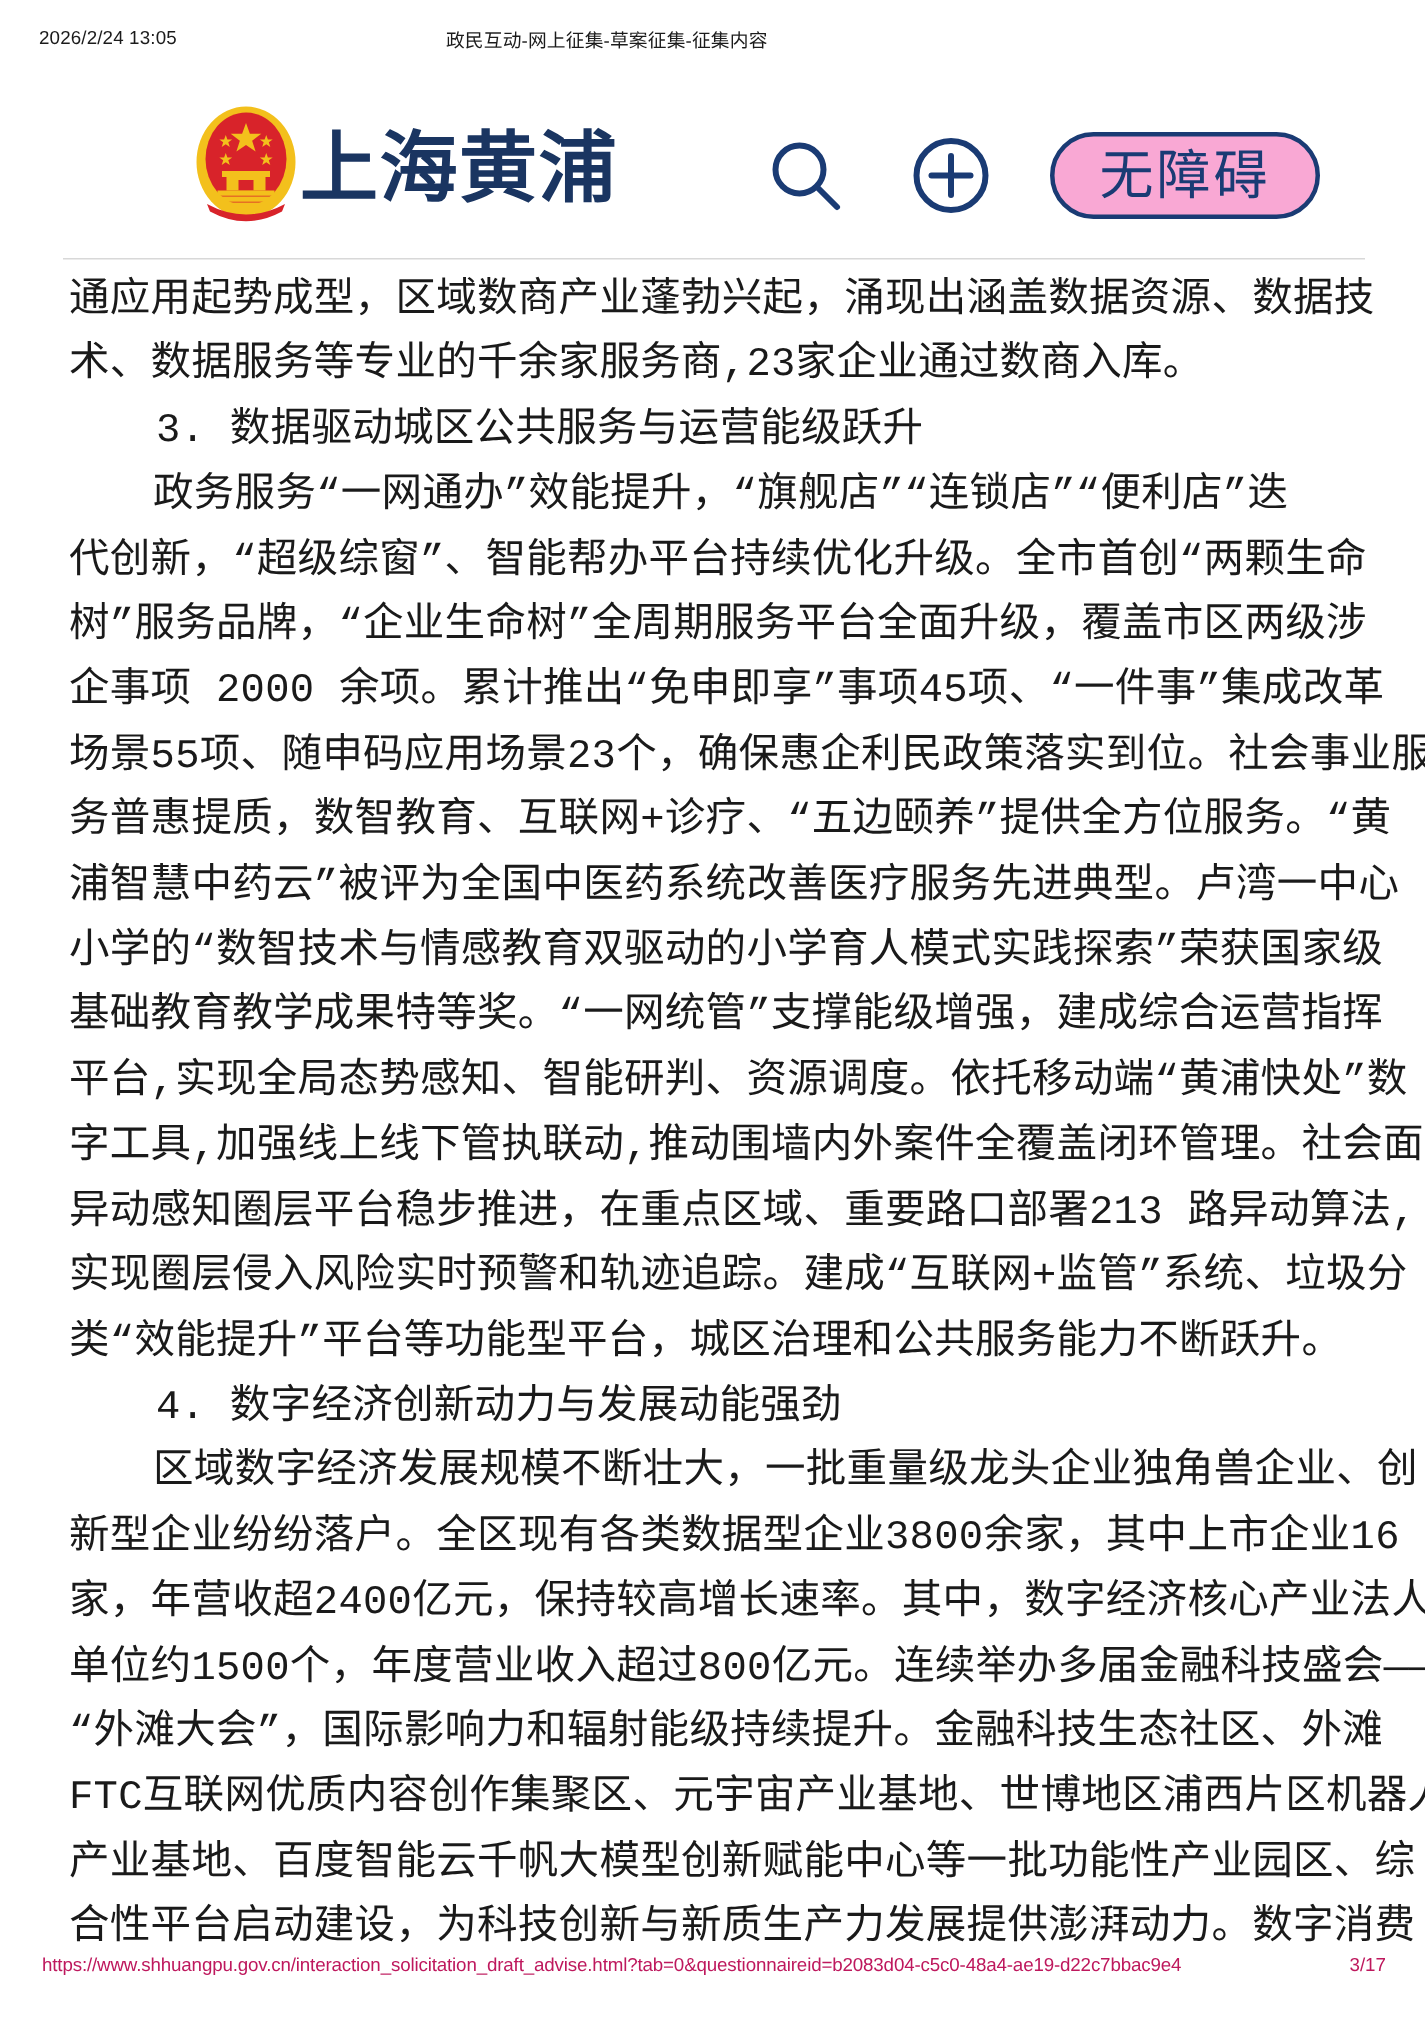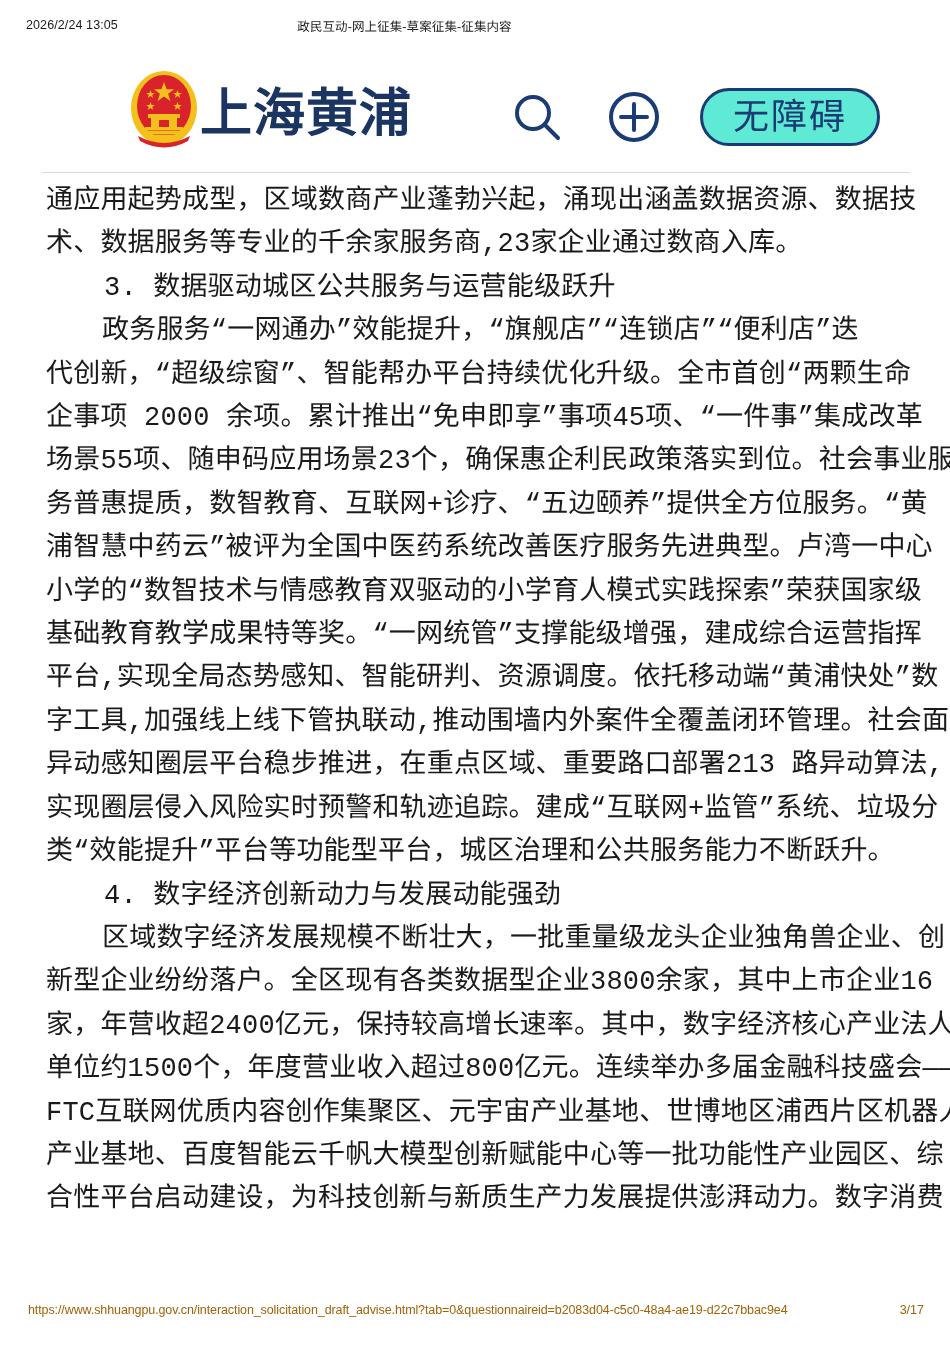--- a/index.html
+++ b/index.html
@@ -96,21 +96,21 @@
     left: 700px;
     top: 26px;
     width: 180px;
     height: 58px;
     border: 3px solid #1a3b74;
     border-radius: 29px;
     display: flex;
     align-items: center;
     justify-content: center;
     box-sizing: border-box;
-    background: #5eead4;
+    background: #f9a8d4;
   }
   .accessibility-btn span {
     font-family: "Liberation Sans", sans-serif;
     font-size: 36px;
     color: #1a3b74;
     letter-spacing: 2px;
     white-space: nowrap;
     line-height: 1;
   }
 
@@ -142,21 +142,21 @@
   .doc-line.indent-head { padding-left: 58px; }
 
   
   .print-footer {
     position: absolute;
     top: 1303px;
     left: 0;
     width: 950px;
     height: 20px;
     font-size: 12.5px;
-    color: #a16207;
+    color: #be185d;
   }
   .print-footer .pf-url {
     position: absolute;
     left: 28px;
     white-space: nowrap;
     letter-spacing: -0.1px;
   }
   .print-footer .pf-page {
     position: absolute;
     right: 26px;
@@ -220,36 +220,38 @@
 </div>
 
 <div class="header-divider"></div>
 
 <div class="doc-body">
     <div class="doc-line">通应用起势成型，区域数商产业蓬勃兴起，涌现出涵盖数据资源、数据技</div>
     <div class="doc-line">术、数据服务等专业的千余家服务商,23家企业通过数商入库。</div>
     <div class="doc-line indent-head">3. 数据驱动城区公共服务与运营能级跃升</div>
     <div class="doc-line indent-2">政务服务“一网通办”效能提升，“旗舰店”“连锁店”“便利店”迭</div>
     <div class="doc-line">代创新，“超级综窗”、智能帮办平台持续优化升级。全市首创“两颗生命</div>
+    <div class="doc-line">树”服务品牌，“企业生命树”全周期服务平台全面升级，覆盖市区两级涉</div>
     <div class="doc-line">企事项 2000 余项。累计推出“免申即享”事项45项、“一件事”集成改革</div>
     <div class="doc-line">场景55项、随申码应用场景23个，确保惠企利民政策落实到位。社会事业服</div>
     <div class="doc-line">务普惠提质，数智教育、互联网+诊疗、“五边颐养”提供全方位服务。“黄</div>
     <div class="doc-line">浦智慧中药云”被评为全国中医药系统改善医疗服务先进典型。卢湾一中心</div>
     <div class="doc-line">小学的“数智技术与情感教育双驱动的小学育人模式实践探索”荣获国家级</div>
     <div class="doc-line">基础教育教学成果特等奖。“一网统管”支撑能级增强，建成综合运营指挥</div>
     <div class="doc-line">平台,实现全局态势感知、智能研判、资源调度。依托移动端“黄浦快处”数</div>
     <div class="doc-line">字工具,加强线上线下管执联动,推动围墙内外案件全覆盖闭环管理。社会面</div>
     <div class="doc-line">异动感知圈层平台稳步推进，在重点区域、重要路口部署213 路异动算法,</div>
     <div class="doc-line">实现圈层侵入风险实时预警和轨迹追踪。建成“互联网+监管”系统、垃圾分</div>
     <div class="doc-line">类“效能提升”平台等功能型平台，城区治理和公共服务能力不断跃升。</div>
     <div class="doc-line indent-head">4. 数字经济创新动力与发展动能强劲</div>
     <div class="doc-line indent-2">区域数字经济发展规模不断壮大，一批重量级龙头企业独角兽企业、创</div>
     <div class="doc-line">新型企业纷纷落户。全区现有各类数据型企业3800余家，其中上市企业16</div>
     <div class="doc-line">家，年营收超2400亿元，保持较高增长速率。其中，数字经济核心产业法人</div>
     <div class="doc-line">单位约1500个，年度营业收入超过800亿元。连续举办多届金融科技盛会——</div>
+    <div class="doc-line">“外滩大会”，国际影响力和辐射能级持续提升。金融科技生态社区、外滩</div>
     <div class="doc-line">FTC互联网优质内容创作集聚区、元宇宙产业基地、世博地区浦西片区机器人</div>
     <div class="doc-line">产业基地、百度智能云千帆大模型创新赋能中心等一批功能性产业园区、综</div>
     <div class="doc-line">合性平台启动建设，为科技创新与新质生产力发展提供澎湃动力。数字消费</div>
   </div>
 
 <div class="print-footer">
   <div class="pf-url">https://www.shhuangpu.gov.cn/interaction_solicitation_draft_advise.html?tab=0&amp;questionnaireid=b2083d04-c5c0-48a4-ae19-d22c7bbac9e4</div>
   <div class="pf-page">3/17</div>
 </div>
 

